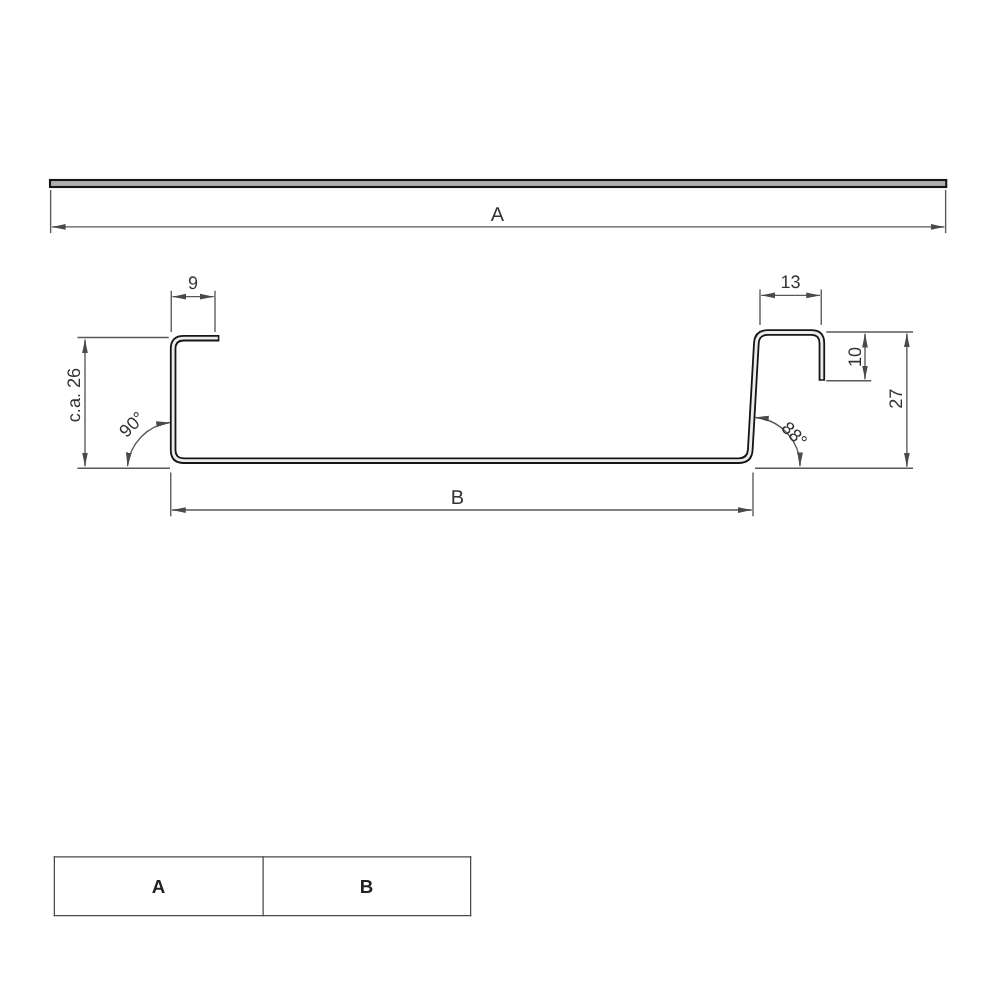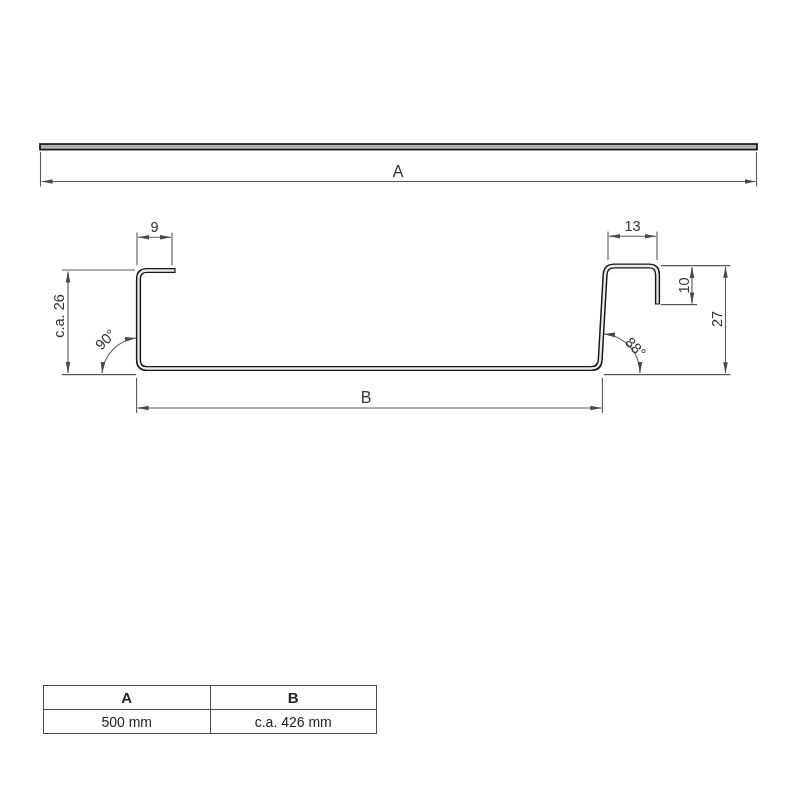--- a/index.html
+++ b/index.html
@@ -110,20 +110,16 @@
       </g>
     </g>
   </svg>
 
   <table class="spec-table">
     <tbody>
       <tr>
         <td class="hdr">A</td>
         <td class="hdr">B</td>
       </tr>
-      <tr>
-        <td>500 mm</td>
-        <td>c.a. 426 mm</td>
-      </tr>
     </tbody>
   </table>
 
 </div>
 
 </body></html>

